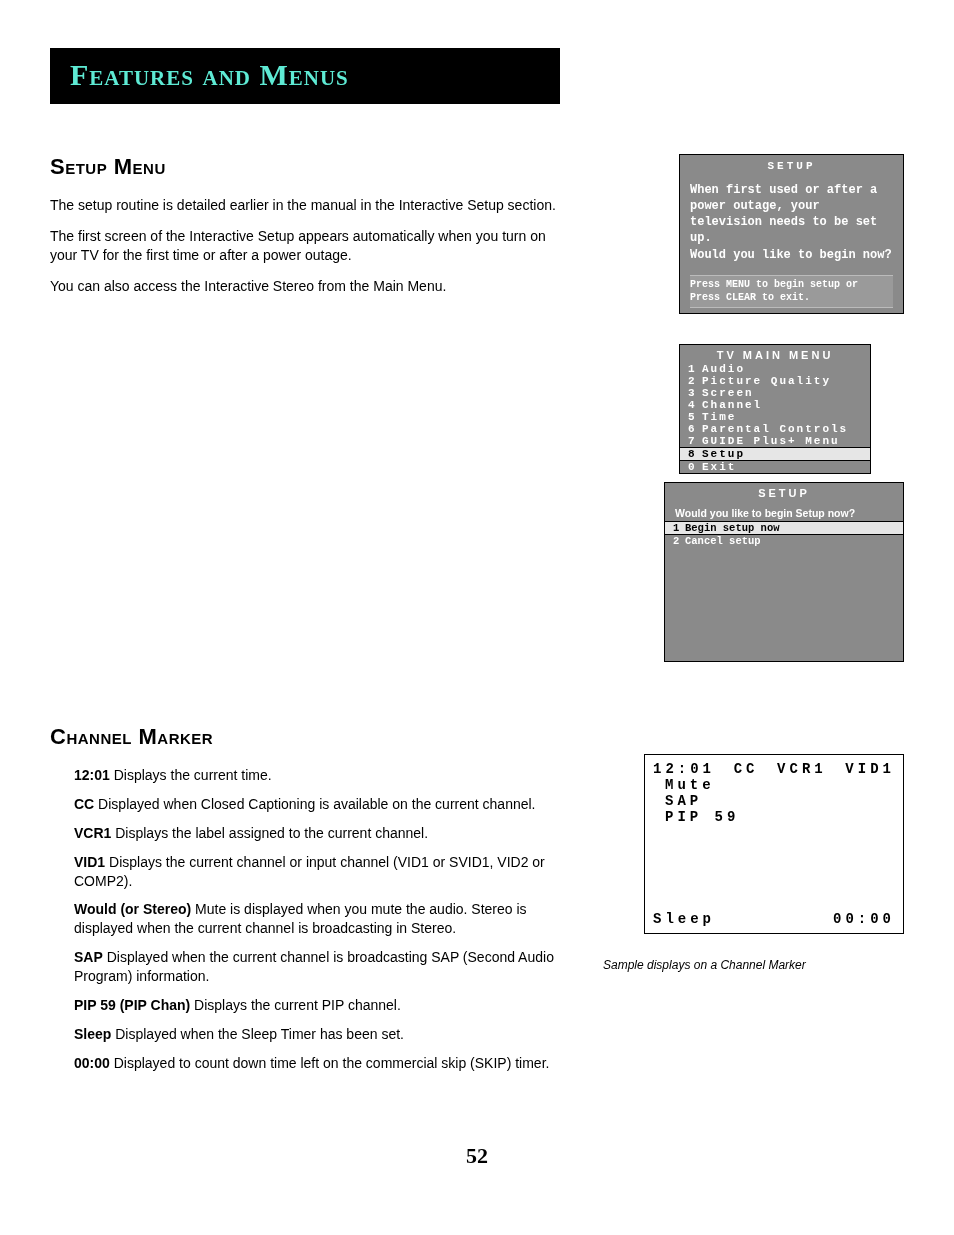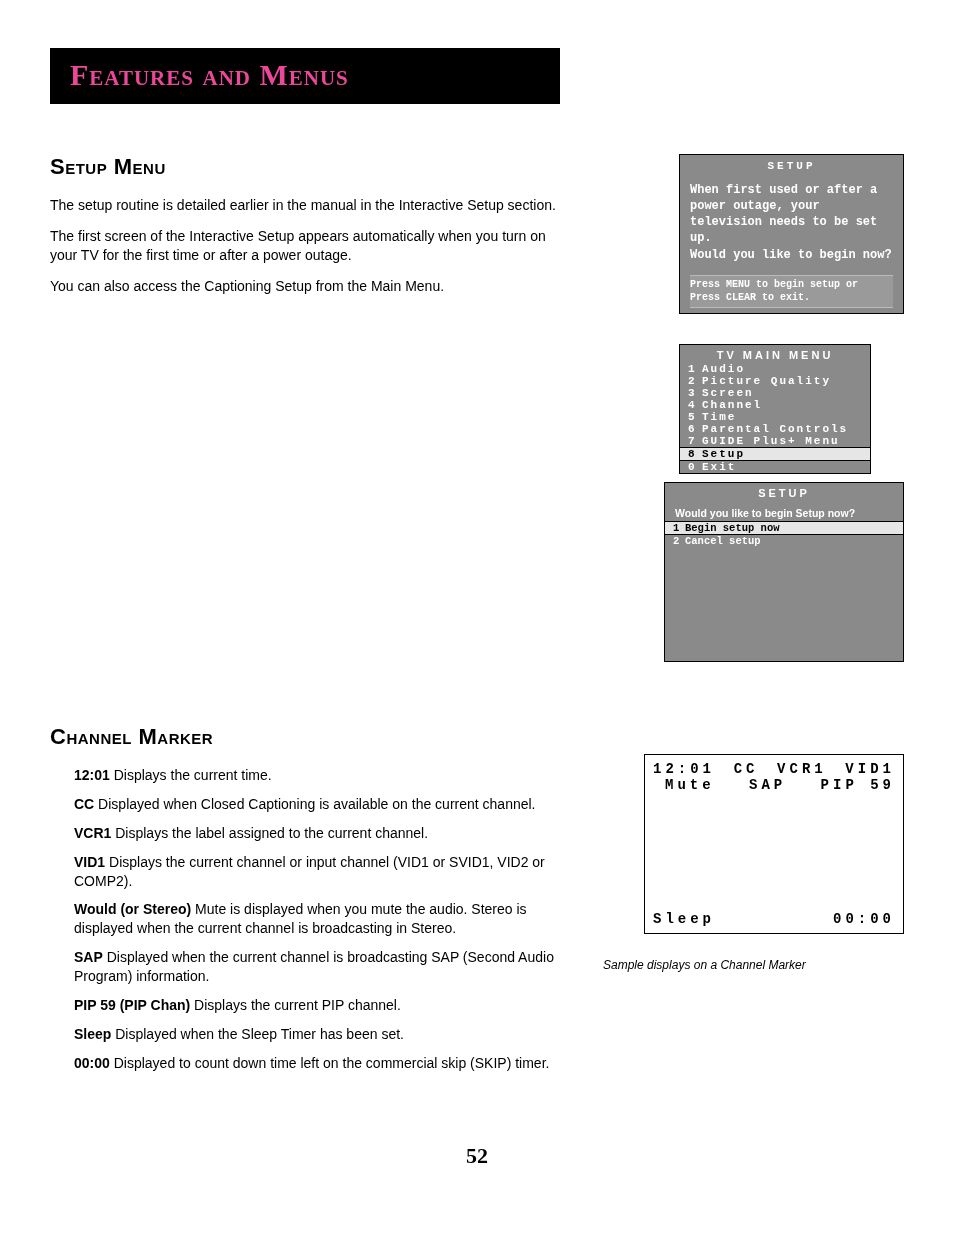--- a/index.html
+++ b/index.html
@@ -7,21 +7,21 @@
     margin: 0;
     padding: 48px 50px 40px 50px;
     width: 954px;
     font-family: "Myriad Pro", "Segoe UI", Arial, sans-serif;
     background: #fff;
     color: #000;
   }
 
   .page-title-bar {
     background: #000;
-    color: #ec4899;
+    color: #5eead4;
     padding: 10px 20px 12px 20px;
     width: 510px;
     margin-bottom: 50px;
   }
   .page-title-bar h1 {
     margin: 0;
     font-family: Georgia, "Times New Roman", serif;
     font-variant: small-caps;
     font-size: 30px;
     font-weight: bold;
@@ -197,21 +197,21 @@
 
 <div class="page-title-bar">
   <h1>Features and Menus</h1>
 </div>
 
 <div class="two-col">
   <div class="left-col">
     <h2 class="section-heading">Setup Menu</h2>
     <p class="body-text">The setup routine is detailed earlier in the manual in the Interactive Setup section.</p>
     <p class="body-text">The first screen of the Interactive Setup appears automatically when you turn on your TV for the first time or after a power outage.</p>
-    <p class="body-text">You can also access the Captioning Setup from the Main Menu.</p>
+    <p class="body-text">You can also access the Interactive Stereo from the Main Menu.</p>
   </div>
 
   <div class="right-col">
 
     <div class="osd osd-setup-a">
       <div class="osd-title">SETUP</div>
       <div class="osd-pad">
         <div class="osd-msg">When first used or after a power outage, your television needs to be set up.
 Would you like to begin now?</div>
         <div class="osd-hint">Press MENU to begin setup or
@@ -299,21 +299,21 @@
   </div>
 
   <div class="right-col" style="padding-top:30px;">
     <div class="osd-marker">
       <div class="mrow">
         <span>12:01</span>
         <span>CC</span>
         <span>VCR1</span>
         <span>VID1</span>
       </div>
-      <div class="mrow" style="padding-left:12px;">
+      <div class="mrow" style="padding-left:12px;flex-direction:column;">
         <span>Mute</span>
         <span>SAP</span>
         <span>PIP 59</span>
       </div>
       <div style="flex:1"></div>
       <div class="mrow">
         <span>Sleep</span>
         <span>00:00</span>
       </div>
     </div>

